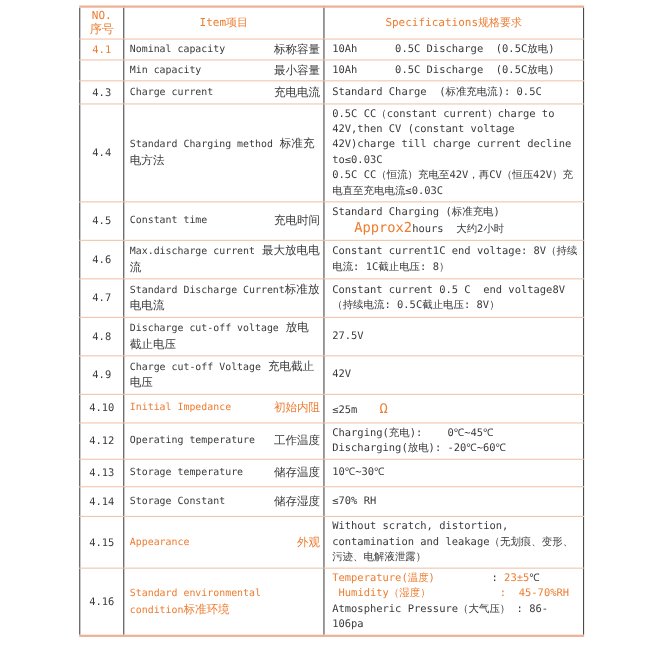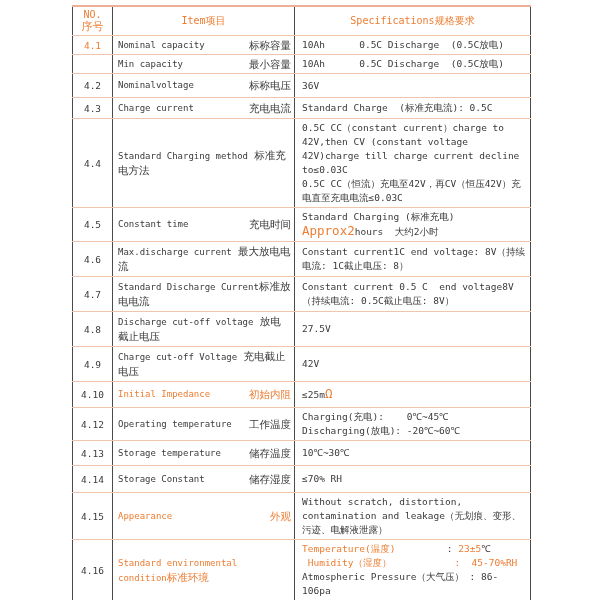--- a/index.html
+++ b/index.html
@@ -24,21 +24,21 @@
   th{font-weight:normal;text-align:center;color:#ED7D31;font-size:10px;padding:2px;}
   th .zh{font-size:11px;}
   .hno{line-height:12px;}
   .c-no{text-align:center;font-size:9.5px;padding:1px;}
   .c-item{font-size:9px;padding:2px 3px 2px 5px;}
   .c-item .zh{font-size:10.5px;}
   .c-spec{font-size:9.5px;padding:2px 4px 2px 7px;}
   .line,.flow{white-space:pre-wrap;line-height:14px;word-break:break-word;}
   .split{display:flex;justify-content:space-between;align-items:flex-start;line-height:13px;}
   .orange{color:#ED7D31;}
-  .lg{font-size:12.5px;}
+  .lg{font-size:12.5px;margin-left:20px;}
 </style>
 </head>
 <body>
 
 <div class="canvas">
   <div class="sheet">
     <table>
       <colgroup>
         <col style="width:40px">
           <col style="width:182px">
@@ -72,32 +72,20 @@
             <td class="c-item">
               <div class="split">
                 <span>Min  capacity</span>
                 <span class="zh">最小容量</span>
               </div>
             </td>
             <td class="c-spec">
               <div class="line"><span class="">10Ah      0.5C Discharge  (0.5C放电)</span></div>
             </td>
           </tr>
-          <tr style="height: 24px;">
-            <td class="c-no">4.2</td>
-            <td class="c-item">
-              <div class="split">
-                <span>Nominalvoltage</span>
-                <span class="zh">标称电压</span>
-              </div>
-            </td>
-            <td class="c-spec">
-              <div class="line"><span class="">36V</span></div>
-            </td>
-          </tr>
           <tr style="height: 21px;">
             <td class="c-no">4.3</td>
             <td class="c-item">
               <div class="split">
                 <span>Charge current</span>
                 <span class="zh">充电电流</span>
               </div>
             </td>
             <td class="c-spec">
               <div class="line"><span class="">Standard Charge  (标准充电流): 0.5C</span></div>

